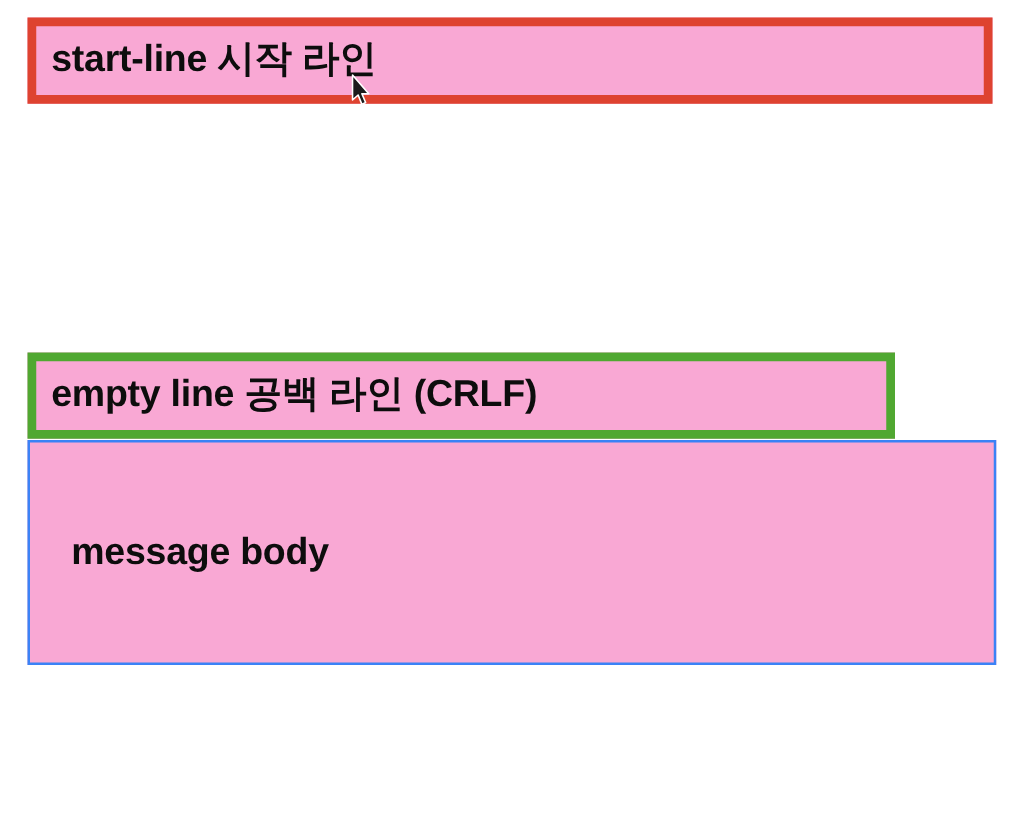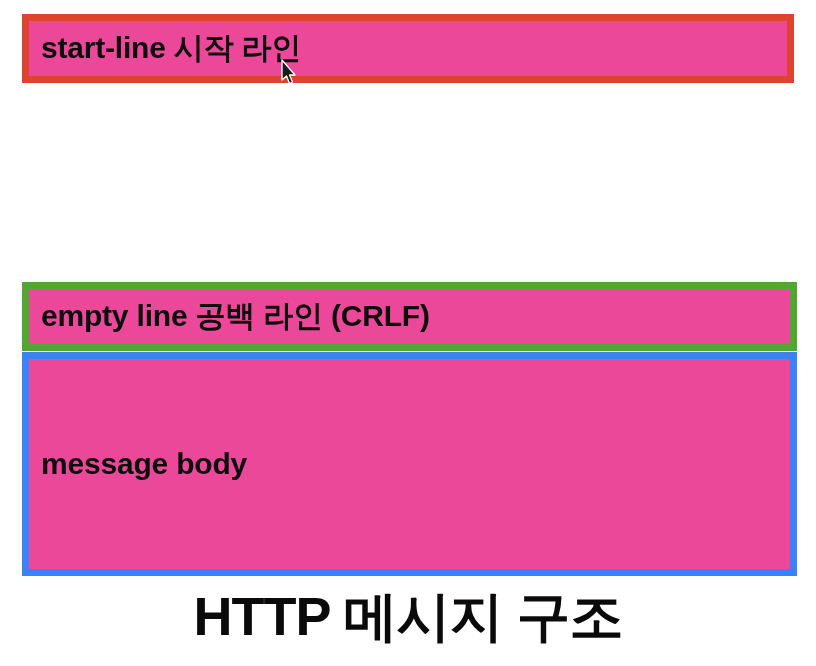--- a/index.html
+++ b/index.html
@@ -21,21 +21,21 @@
     top: 0;
     width: 816px;
     height: 666px;
     background: #ffffff;
   }
 
   
   .msg-box {
     position: absolute;
     box-sizing: border-box;
-    background: #ec4899;
+    background: #f9a8d4;
     display: flex;
     align-items: center;
   }
 
   .msg-label {
     font-weight: bold;
     color: #0d0d0d;
     white-space: nowrap;
     letter-spacing: -0.2px;
     line-height: 1;
@@ -64,36 +64,37 @@
   }
   #box-header .msg-label {
     font-size: 30px;
     padding-left: 12px;
     margin-top: -1px;
   }
 
   #box-empty-line {
     left: 22px;
     top: 282px;
-    width: 775px;
+    width: 694px;
     height: 69px;
     border: 7px solid #50a831;
   }
   #box-empty-line .msg-label {
     font-size: 30px;
     padding-left: 12px;
     margin-top: -2px;
   }
 
   #box-message-body {
     left: 22px;
     top: 352px;
     width: 775px;
-    height: 224px;
-    border: 7px solid #3b82f6;
+    height: 180px;
+    border: 2px solid #3b82f6;
+    padding-left: 21px;
   }
   #box-message-body .msg-label {
     font-size: 30px;
     padding-left: 12px;
     margin-top: -1px;
   }
 
   
   #diagram-caption {
     position: absolute;
@@ -130,21 +131,20 @@
 
 
   <div class="msg-box" id="box-empty-line">
     <span class="msg-label">empty line 공백 라인 (CRLF)</span>
   </div>
 
   <div class="msg-box" id="box-message-body">
     <span class="msg-label">message body</span>
   </div>
 
-  <div id="diagram-caption">HTTP 메시지 구조</div>
 
   <div id="mouse-cursor">
     <svg width="18" height="28" viewBox="0 0 18 28" xmlns="http://www.w3.org/2000/svg">
       <polygon points="1,1 1,21 5.5,17 8.5,24.5 11.5,23 8.5,16 14,16" fill="#1b1b1b" stroke="#ffffff" stroke-width="1.3" stroke-linejoin="round"></polygon>
     </svg>
   </div>
 
 </div>
 
 </body></html>

